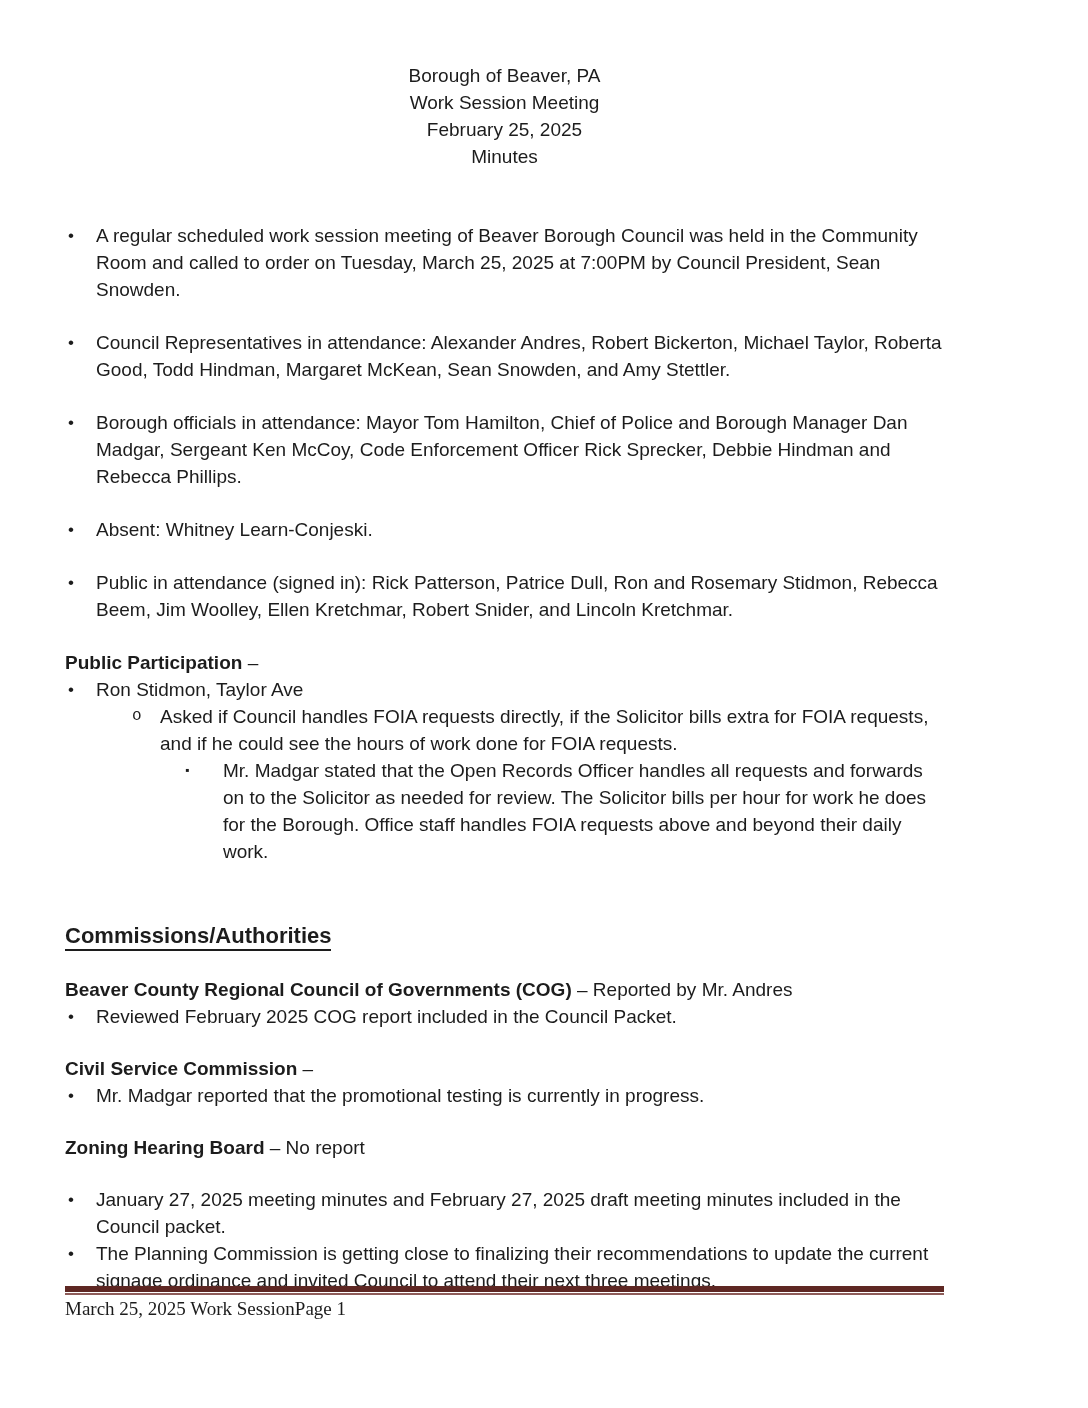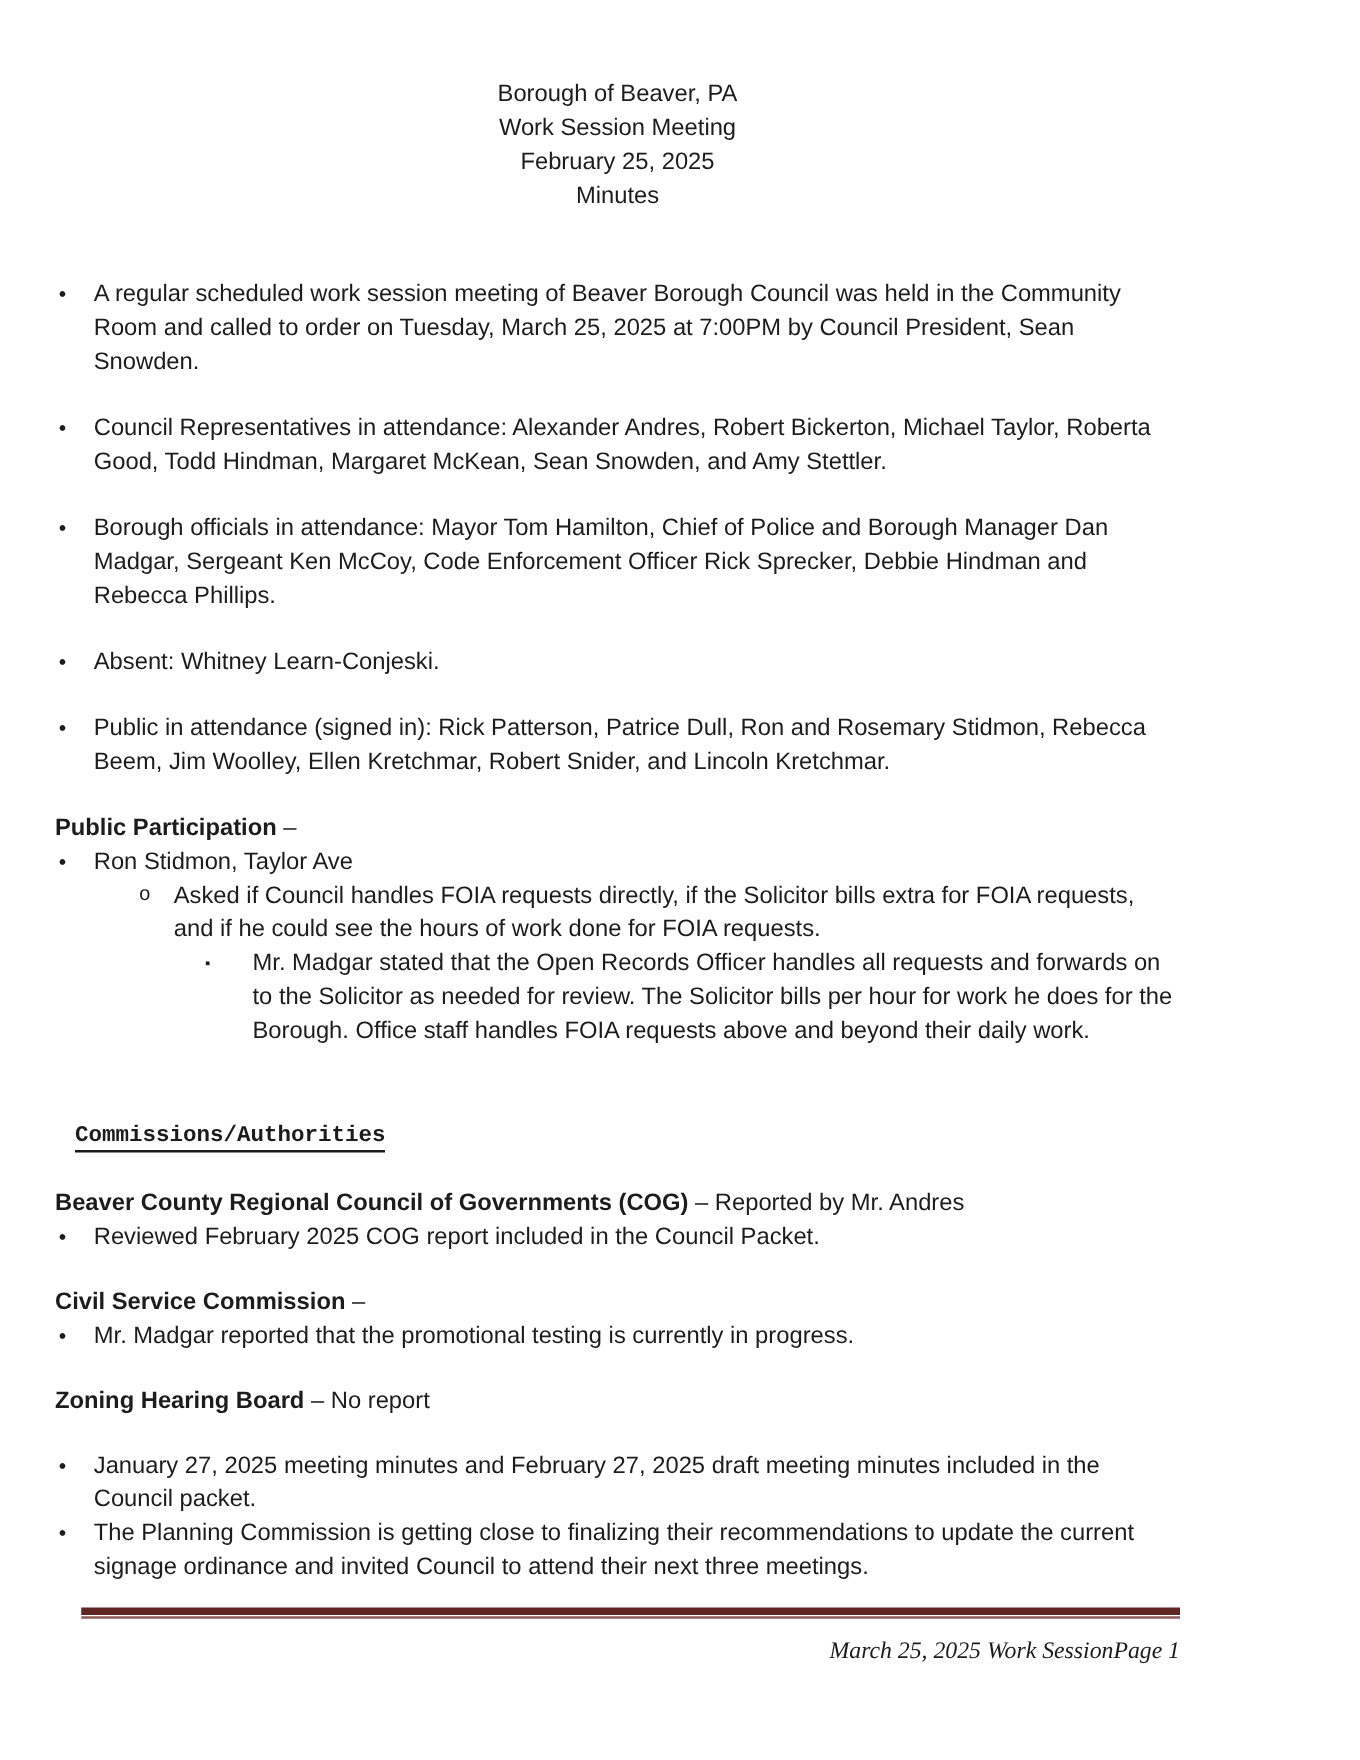--- a/index.html
+++ b/index.html
@@ -12,21 +12,21 @@
     height: 1408px;
     position: relative;
     font-family: "Liberation Sans", sans-serif;
     color: #1c1c1c;
     overflow: hidden;
   }
   .page {
     box-sizing: border-box;
     width: 1008px;
     height: 1408px;
-    padding: 62px 64px 0 44px;
+    padding: 62px 64px 0 65px;
     position: relative;
   }
   .title-block {
     text-align: center;
     font-size: 19px;
     line-height: 27px;
   }
   .intro-section {
     margin-top: 52px;
   }
@@ -75,25 +75,24 @@
     line-height: 27px;
     margin: 0;
   }
   .subhead b {
     font-weight: bold;
   }
   .commissions-section {
     margin-top: 56px;
   }
   .main-heading {
-    font-size: 18px;
+    font-size: 22px;
     line-height: 30px;
     font-weight: bold;
-    margin: 16px;
-    font-family: Liberation Mono, monospace;
+    margin: 0;
   }
   .main-heading .underlined {
     border-bottom: 2px solid #1c1c1c;
     padding-bottom: 1px;
   }
   .sub-section {
     margin-top: 25px;
   }
   .footer {
     position: absolute;
@@ -105,26 +104,25 @@
     height: 6px;
     background: #5e2723;
   }
   .rule-thin {
     height: 2px;
     margin-top: 1px;
     background: #8e5c59;
   }
   .footer-text-row {
     display: flex;
-    justify-content: flex-end;
-    margin-top: 14px;
+    justify-content: flex-start;
+    margin-top: 2px;
     font-family: "Liberation Serif", serif;
     font-size: 19px;
     line-height: 24px;
-    font-style: italic;
   }
 </style>
 </head>
 <body style="color: rgb(28, 28, 28);">
 
 <div class="page">
 
   <div class="title-block">
     <div>Borough of Beaver, PA</div>
     <div>Work Session Meeting</div>

